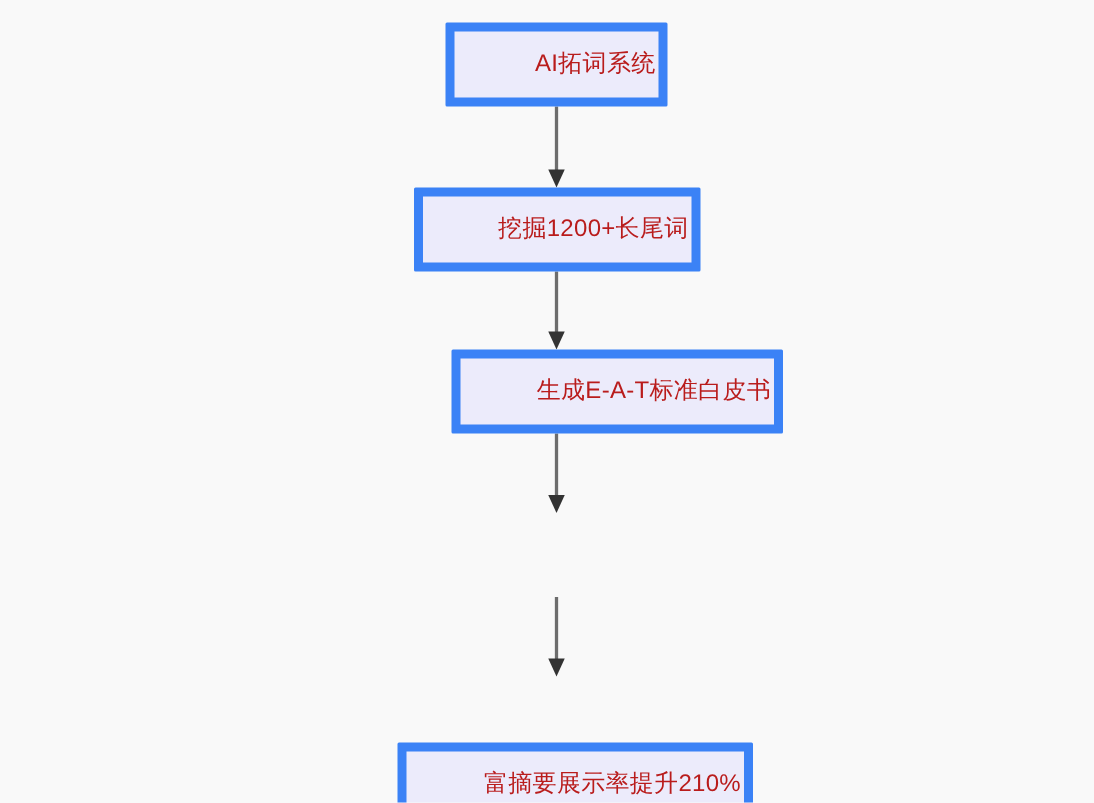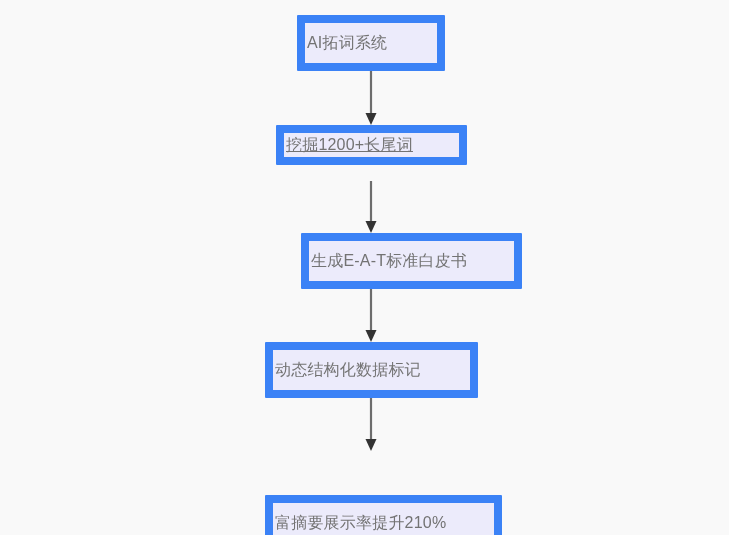--- a/index.html
+++ b/index.html
@@ -15,26 +15,26 @@
   }
   #flowchart-canvas {
     position: relative;
     width: 729px;
     height: 535px;
   }
   .node {
     position: absolute;
     box-sizing: border-box;
     background: #ecebfb;
-    border: 8px solid #3b82f6;
+    border: 6px solid #3b82f6;
     border-radius: 1px;
     display: flex;
     align-items: center;
-    justify-content: flex-start;
-    color: #737373;
+    justify-content: flex-end;
+    color: #b91c1c;
     font-size: 16px;
     line-height: 1.2;
     letter-spacing: 0.2px;
     white-space: nowrap;
   }
   .node-label {
     display: block;
     padding: 0 2px;
   }
   .edge {
@@ -76,29 +76,26 @@
     <g>
       <line class="edge-line" x1="371" y1="398" x2="371" y2="443"></line>
       <polygon class="edge-head" points="371,451 365.5,439 376.5,439"></polygon>
     </g>
   </svg>
 
   <div class="node" style="left:297px; top:15px; width:148px; height:56px;">
     <span class="node-label">AI拓词系统</span>
   </div>
 
-  <div class="node" style="left:276px; top:125px; width:191px; height:40px;text-decoration:underline;">
+  <div class="node" style="left:276px; top:125px; width:191px; height:56px;">
     <span class="node-label">挖掘1200+长尾词</span>
   </div>
 
   <div class="node" style="left:261px; top:233px; width:221px; height:56px;margin-left:40px;">
     <span class="node-label">生成E-A-T标准白皮书</span>
   </div>
 
-  <div class="node" style="left:265px; top:342px; width:213px; height:56px;">
-    <span class="node-label">动态结构化数据标记</span>
-  </div>
 
   <div class="node" style="left:265px; top:451px; width:237px; height:56px;margin-top:44px;">
     <span class="node-label">富摘要展示率提升210%</span>
   </div>
 
 </div>
 
 </body></html>

